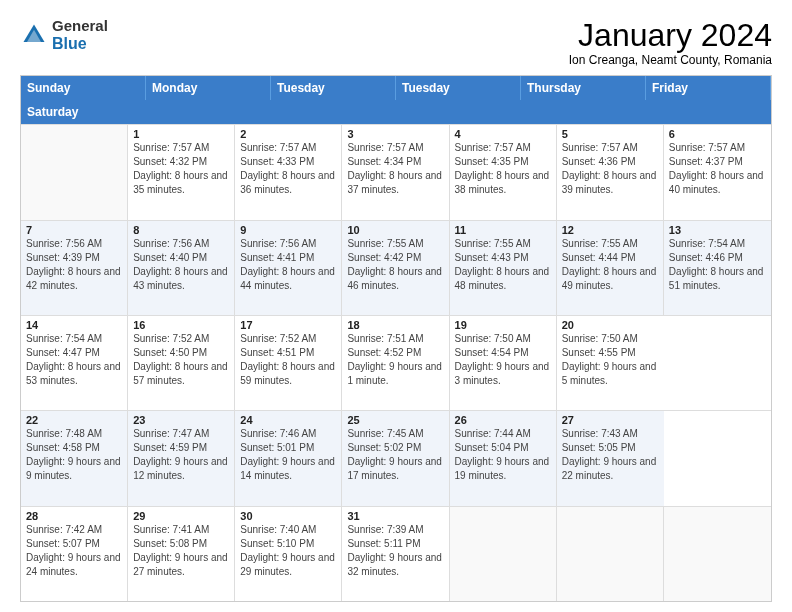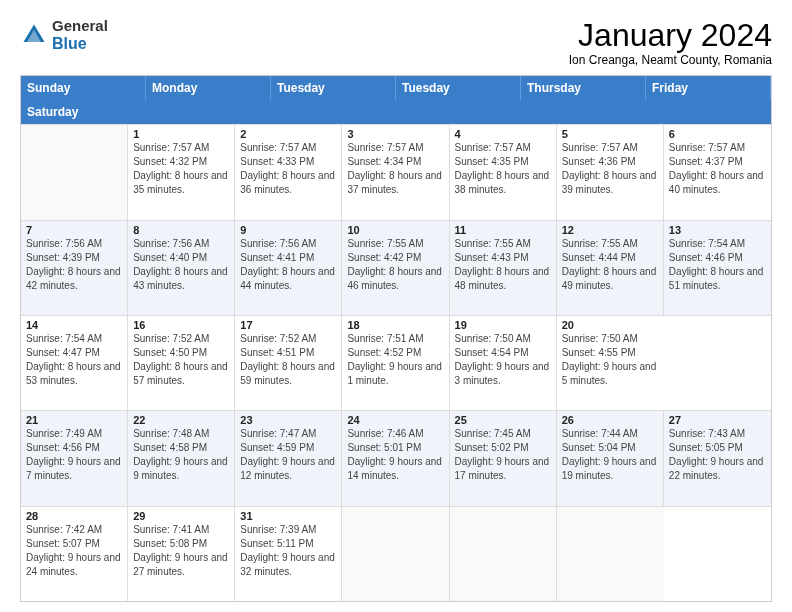--- a/index.html
+++ b/index.html
@@ -228,24 +228,20 @@
             <div class="day-num">19</div>
             <div class="day-info">Sunrise: 7:50 AM<br>Sunset: 4:54 PM<br>Daylight: 9 hours and 3 minutes.</div>
           </div>
           <div class="cal-cell">
             <div class="day-num">20</div>
             <div class="day-info">Sunrise: 7:50 AM<br>Sunset: 4:55 PM<br>Daylight: 9 hours and 5 minutes.</div>
           </div>
         </div>
         <div class="cal-row alt-row">
           <div class="cal-cell">
-            <div class="day-num">21</div>
-            <div class="day-info">Sunrise: 7:49 AM<br>Sunset: 4:56 PM<br>Daylight: 9 hours and 7 minutes.</div>
-          </div>
-          <div class="cal-cell">
             <div class="day-num">22</div>
             <div class="day-info">Sunrise: 7:48 AM<br>Sunset: 4:58 PM<br>Daylight: 9 hours and 9 minutes.</div>
           </div>
           <div class="cal-cell">
             <div class="day-num">23</div>
             <div class="day-info">Sunrise: 7:47 AM<br>Sunset: 4:59 PM<br>Daylight: 9 hours and 12 minutes.</div>
           </div>
           <div class="cal-cell">
             <div class="day-num">24</div>
             <div class="day-info">Sunrise: 7:46 AM<br>Sunset: 5:01 PM<br>Daylight: 9 hours and 14 minutes.</div>
@@ -264,20 +260,24 @@
           </div>
         </div>
         <div class="cal-row">
           <div class="cal-cell">
             <div class="day-num">28</div>
             <div class="day-info">Sunrise: 7:42 AM<br>Sunset: 5:07 PM<br>Daylight: 9 hours and 24 minutes.</div>
           </div>
           <div class="cal-cell">
             <div class="day-num">29</div>
             <div class="day-info">Sunrise: 7:41 AM<br>Sunset: 5:08 PM<br>Daylight: 9 hours and 27 minutes.</div>
+          </div>
+          <div class="cal-cell">
+            <div class="day-num">30</div>
+            <div class="day-info">Sunrise: 7:40 AM<br>Sunset: 5:10 PM<br>Daylight: 9 hours and 29 minutes.</div>
           </div>
           <div class="cal-cell">
             <div class="day-num">31</div>
             <div class="day-info">Sunrise: 7:39 AM<br>Sunset: 5:11 PM<br>Daylight: 9 hours and 32 minutes.</div>
           </div>
           <div class="cal-cell empty"></div>
           <div class="cal-cell empty"></div>
           <div class="cal-cell empty"></div>
         </div>
       </div>

